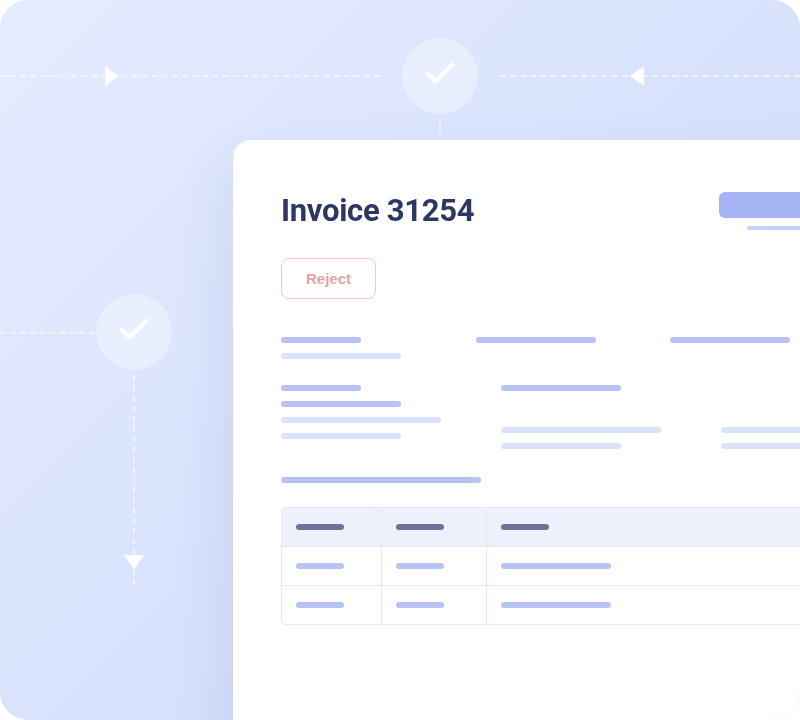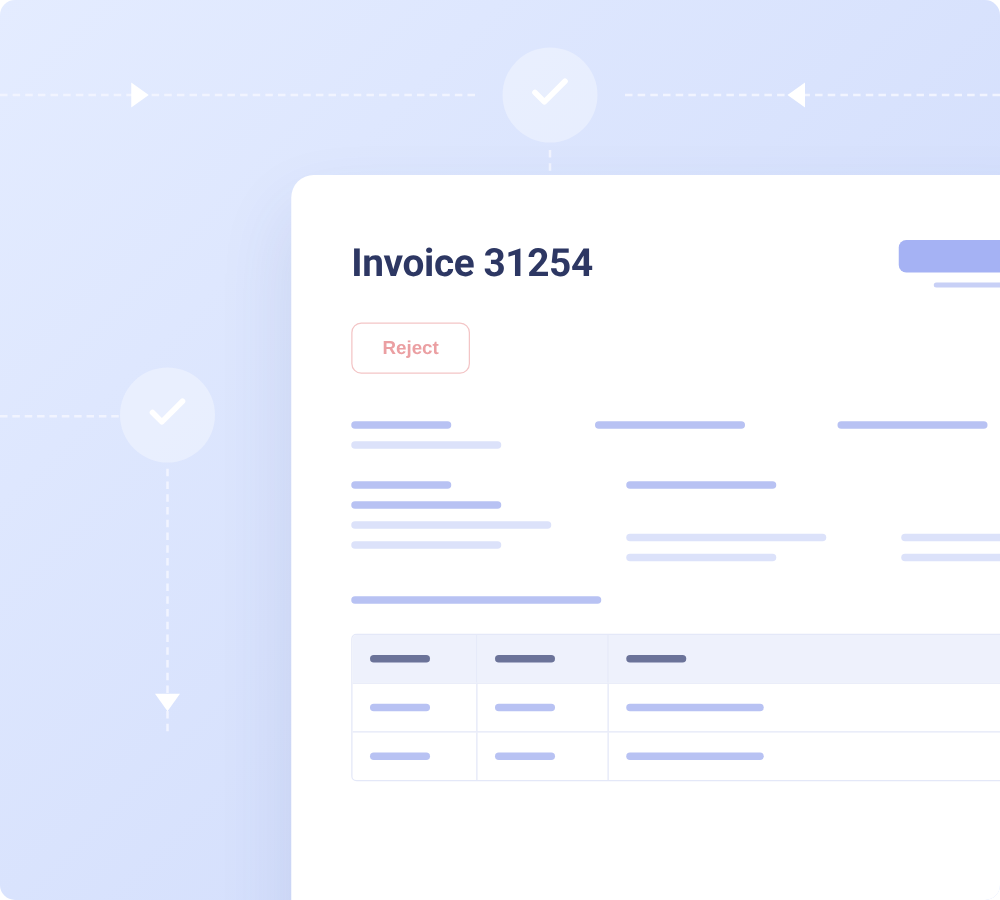--- a/index.html
+++ b/index.html
@@ -6,21 +6,21 @@
 body {
   width: 800px;
   height: 720px;
   font-family: -apple-system, BlinkMacSystemFont, 'Segoe UI', Roboto, sans-serif;
   overflow: hidden;
   background: #fff;
 }
 .canvas {
   width: 800px;
   height: 720px;
-  border-radius: 12px;
+  border-radius: 28px;
   background: linear-gradient(135deg, #e4ecff 0%, #cdd9fb 100%);
   position: relative;
   overflow: hidden;
 }
 
 .hline {
   position: absolute;
   border-top: 2px dashed #f1f4ff;
   height: 0;
 }

